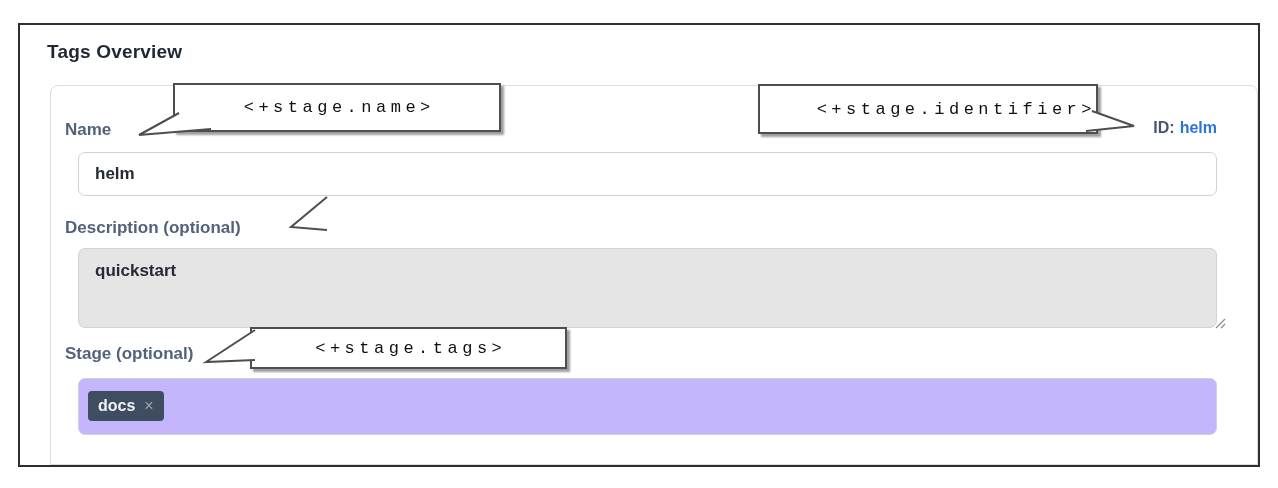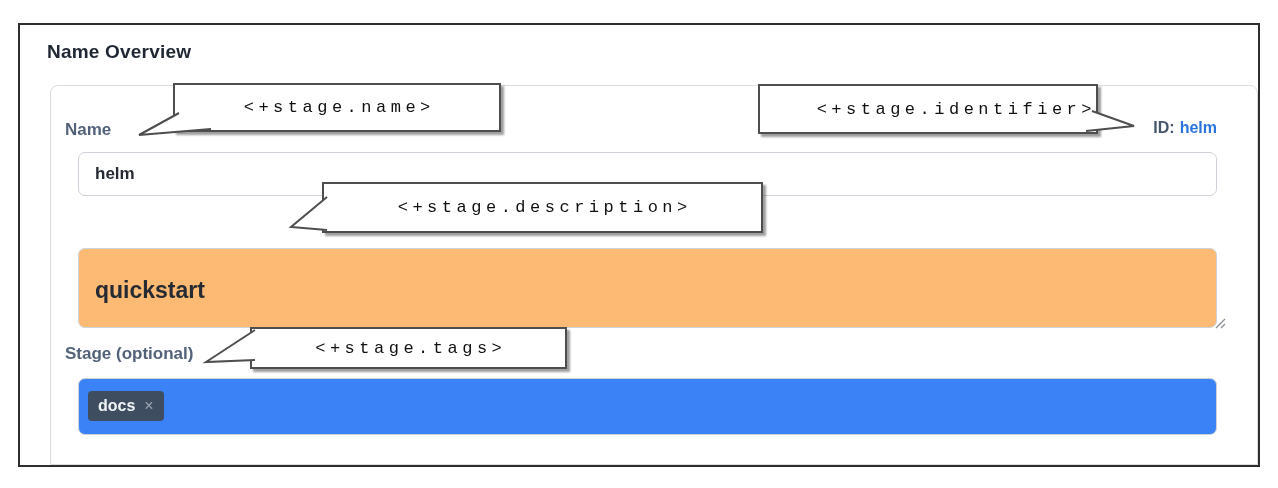--- a/index.html
+++ b/index.html
@@ -29,30 +29,30 @@
   }
   .id-value { color:#2b74dd; margin-left:5px; }
   .text-input {
     position:absolute; left:27px; width:1139px; height:44px;
     border:1px solid #ced3d9; border-radius:7px; background:#ffffff;
     font-family:"Liberation Sans", sans-serif; font-size:17px; font-weight:600;
     color:#262b33; padding:0 16px; outline:none;
   }
   .text-area {
     position:absolute; left:27px; width:1139px; height:80px;
-    border:1px solid #ced3d9; border-radius:7px; background:#fdba74;
-    font-family:"Liberation Sans", sans-serif; font-size:23px; font-weight:600;
-    color:#262b33; padding:28px 16px; outline:none; resize:none; overflow:hidden;
+    border:1px solid #ced3d9; border-radius:7px; background:#e5e5e5;
+    font-family:"Liberation Sans", sans-serif; font-size:17px; font-weight:600;
+    color:#262b33; padding:12px 16px; outline:none; resize:none; overflow:hidden;
   }
   .resize-handle {
     position:absolute; right:30px; width:14px; height:14px; cursor:nwse-resize;
   }
   .tags-input {
     position:absolute; left:27px; width:1139px; height:57px;
-    border:1px solid #ced3d9; border-radius:7px; background:#3b82f6;
+    border:1px solid #ced3d9; border-radius:7px; background:#c4b5fd;
     padding:12px 9px; cursor:text;
   }
   .tag-chip {
     display:inline-flex; align-items:center; height:30px; padding:0 10px;
     background:#3e4e60; border-radius:4px; font-size:16px; font-weight:700;
     color:#f1f4f6; line-height:30px;
   }
   .tag-remove {
     margin-left:9px; color:#9aa6b1; font-weight:400; font-size:16px; cursor:pointer;
   }
@@ -71,32 +71,33 @@
     position:absolute; left:0; top:0; width:1278px; height:488px;
     pointer-events:none; z-index:6;
   }
 </style>
 </head>
 <body>
 
 <div class="screen">
   <div class="frame">
 
-    <div class="page-title">Name Overview</div>
+    <div class="page-title">Tags Overview</div>
 
     <div class="card">
 
       <div class="field-label" style="left:14px; top:34px;">Name</div>
 
       <div class="id-row">
         <span>ID:</span><span class="id-value">helm</span>
       </div>
 
       <input class="text-input" style="top: 66px;" type="text" value="helm">
 
+      <div class="field-label" style="left:14px; top:132px;">Description (optional)</div>
 
       <textarea class="text-area" style="top: 162px;">quickstart</textarea>
 
       <svg class="resize-handle" style="top:230px;" viewBox="0 0 14 14">
         <path d="M3 12 L12 3 M8 12 L12 8" stroke="#8a8f98" stroke-width="1.4" fill="none"></path>
       </svg>
 
       <div class="field-label" style="left:14px; top:258px;">Stage (optional)</div>
 
       <div class="tags-input" style="top:292px;">
@@ -108,23 +109,20 @@
     </div>
 
     <div class="callout callout-name">
       <span>&lt;+stage.name&gt;</span>
     </div>
 
     <div class="callout callout-identifier">
       <span>&lt;+stage.identifier&gt;</span>
     </div>
 
-    <div class="callout callout-description">
-      <span>&lt;+stage.description&gt;</span>
-    </div>
 
     <div class="callout callout-tags">
       <span>&lt;+stage.tags&gt;</span>
     </div>
 
   </div>
 
   <svg class="tails-overlay" viewBox="0 0 1278 488">
 
     <polygon points="139,135 179,113 211,129" fill="#ffffff"></polygon>

